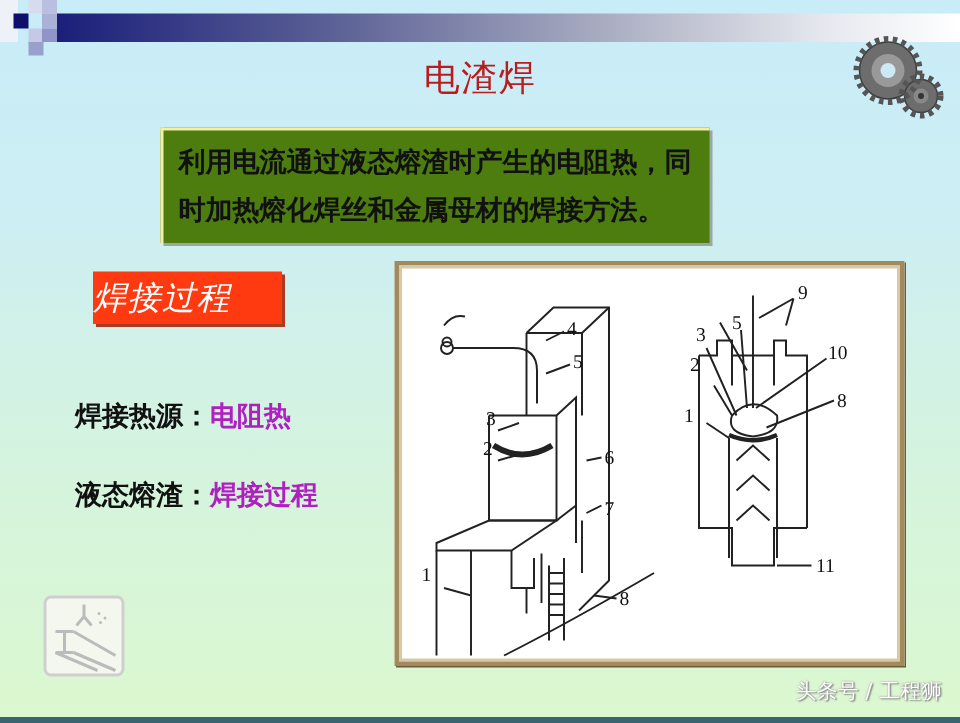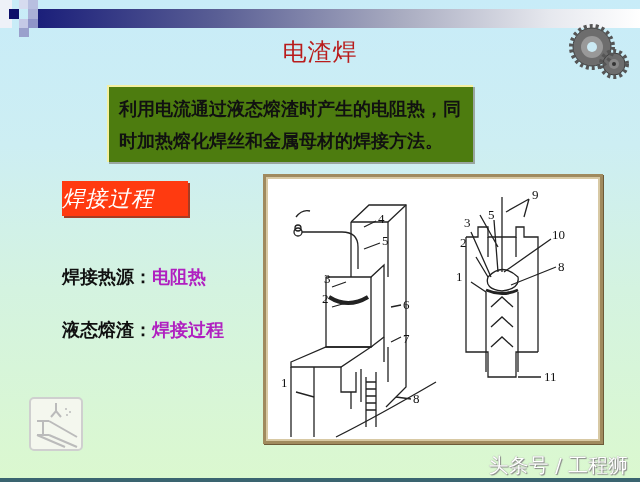--- a/index.html
+++ b/index.html
@@ -25,36 +25,36 @@
     border-left: 2px solid #f5f0a0; border-top: 2px solid #f5f0a0;
     box-shadow: 2px 2px 0 #9aa6a0;
     padding: 6px 10px; font-size: 18px; line-height: 32px; color: #111; font-weight: bold;
   }
   .label-box {
     position: absolute; left: 62px; top: 181px; width: 126px; height: 35px;
     background: #ff3a10; box-shadow: 2px 2px 0 #a83b22;
     color: #fff; font-style: italic; font-size: 22px; line-height: 35px; text-align: left;
     font-family: "Liberation Serif", "DejaVu Serif", serif; letter-spacing: 1px;
   }
-  .kv { position: absolute; left: 62px; font-size: 18px; font-weight: bold; color: #111; }
+  .kv { position: absolute; left: 50px; font-size: 18px; font-weight: bold; color: #111; }
   .kv .v { color: #b020c0; }
   .kv1 { top: 265px; }
   .kv2 { top: 318px; }
   .frame {
     position: absolute; left: 263px; top: 174px; width: 340px; height: 270px;
     background: #fff; box-sizing: border-box;
     border: 3px solid #a08a5e; box-shadow: inset 0 0 0 2px #d8c9a4, 1px 1px 0 #6d5a38;
   }
   .frame svg { position: absolute; left: 0; top: 0; }
   .logo {
     position: absolute; left: 29px; top: 397px; width: 54px; height: 54px;
     border: 2px solid #cfcfcf; border-radius: 5px; box-sizing: border-box; background: #f4f7ee;
   }
   .watermark {
-    position: absolute; right: 12px; top: 452px; font-size: 20px; color: #ffffff;
+    position: absolute; right: 12px; top: 452px; font-size: 14px; color: #ffffff;
     text-shadow: 0 0 1px #777, 1px 1px 1px #888;
   }
   .bottombar { position: absolute; left: 0; top: 478px; width: 640px; height: 4px; background: #3a6470; }
 </style>
 </head>
 <body>
 
 <div class="deco">
   <div class="sq" style="left:0;top:0;width:12px;height:28px;background:#eef1f8;"></div>
   <div class="sq" style="left:9px;top:9px;width:10px;height:10px;background:#0d0f6a;"></div>

